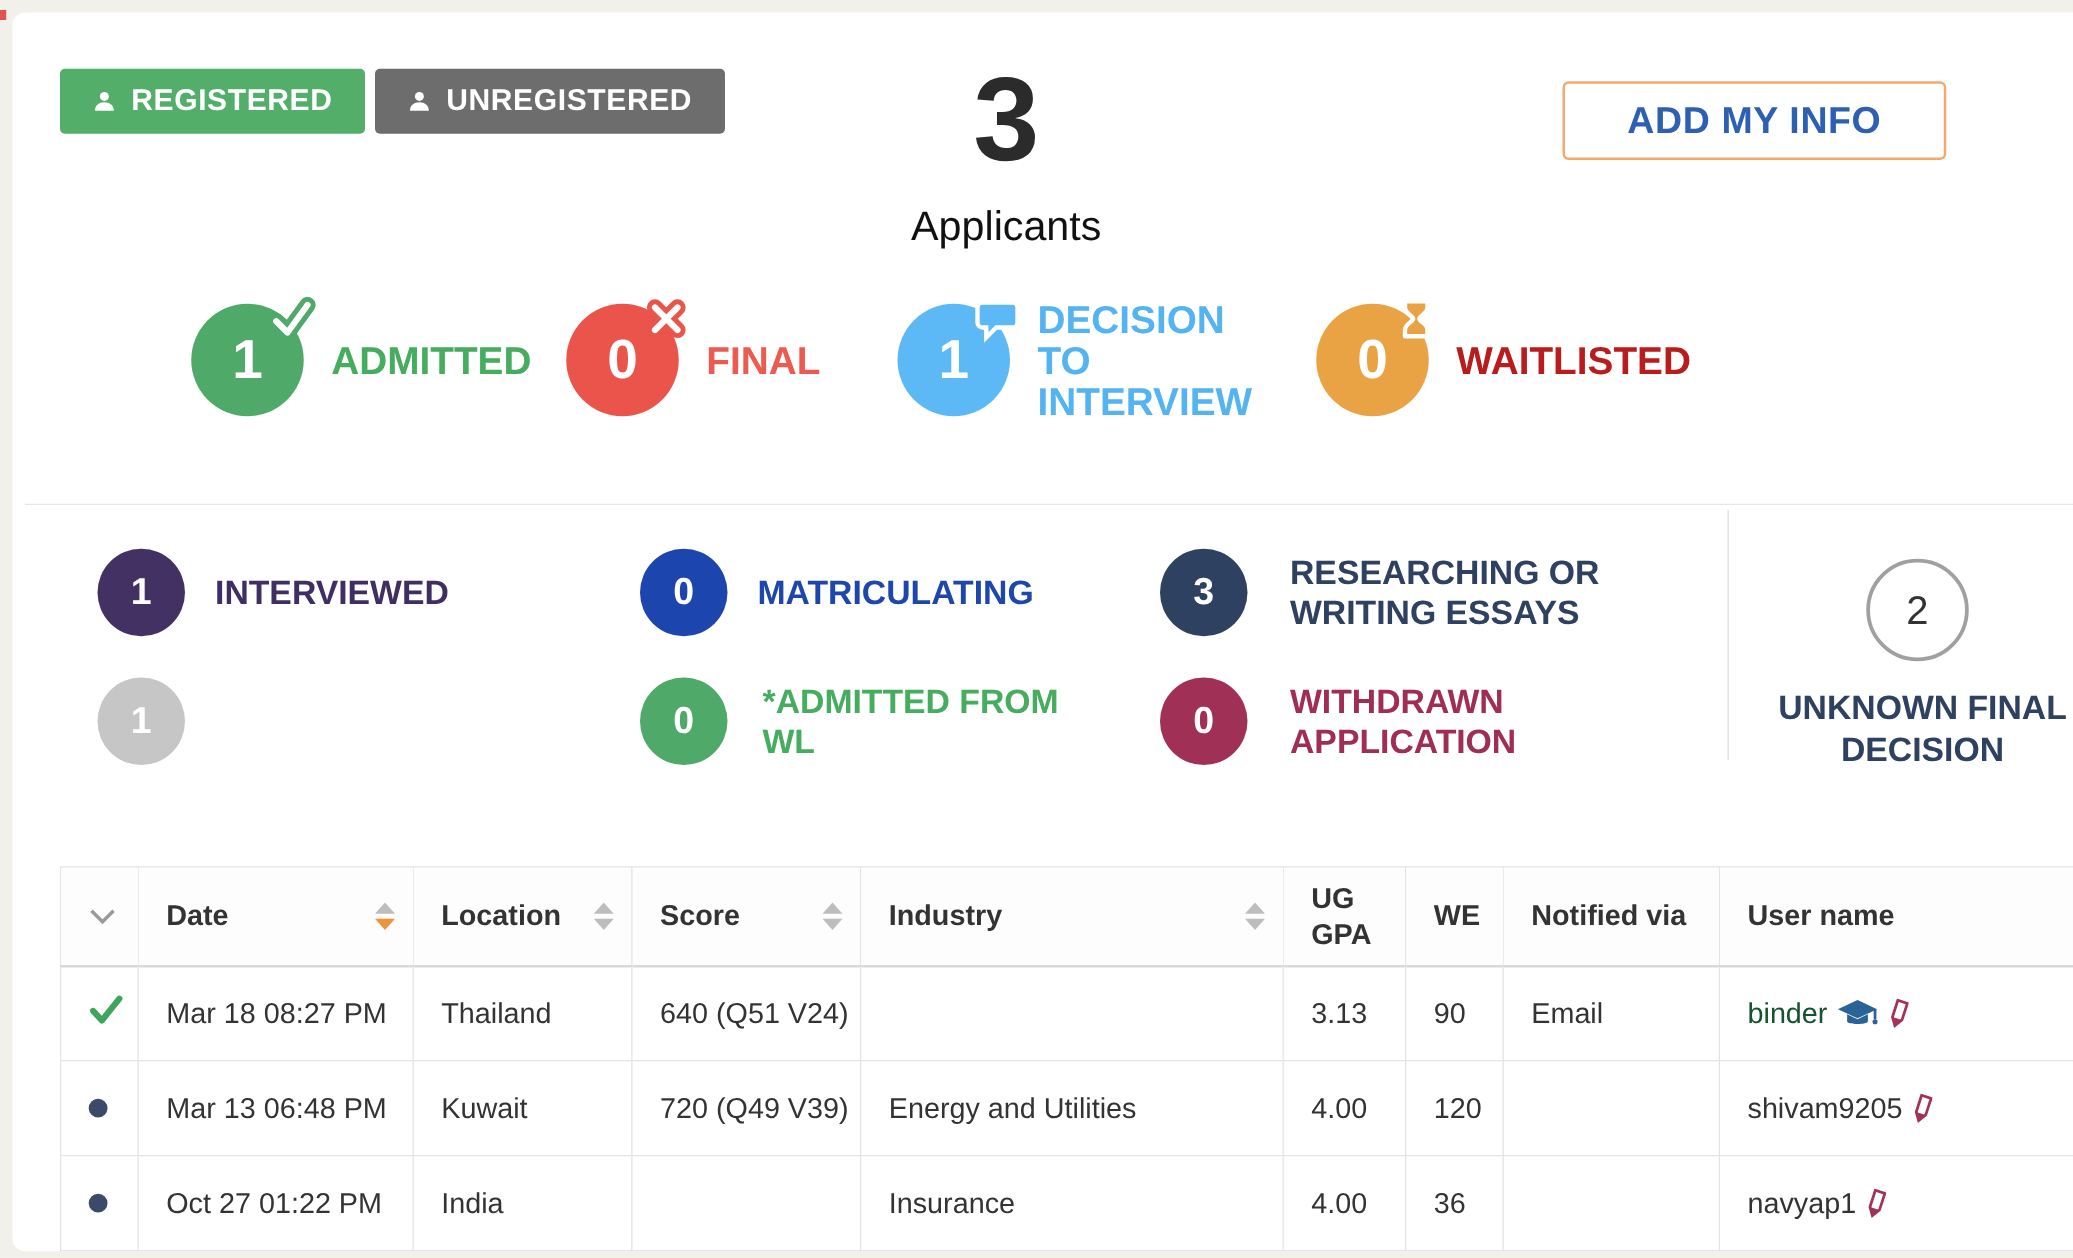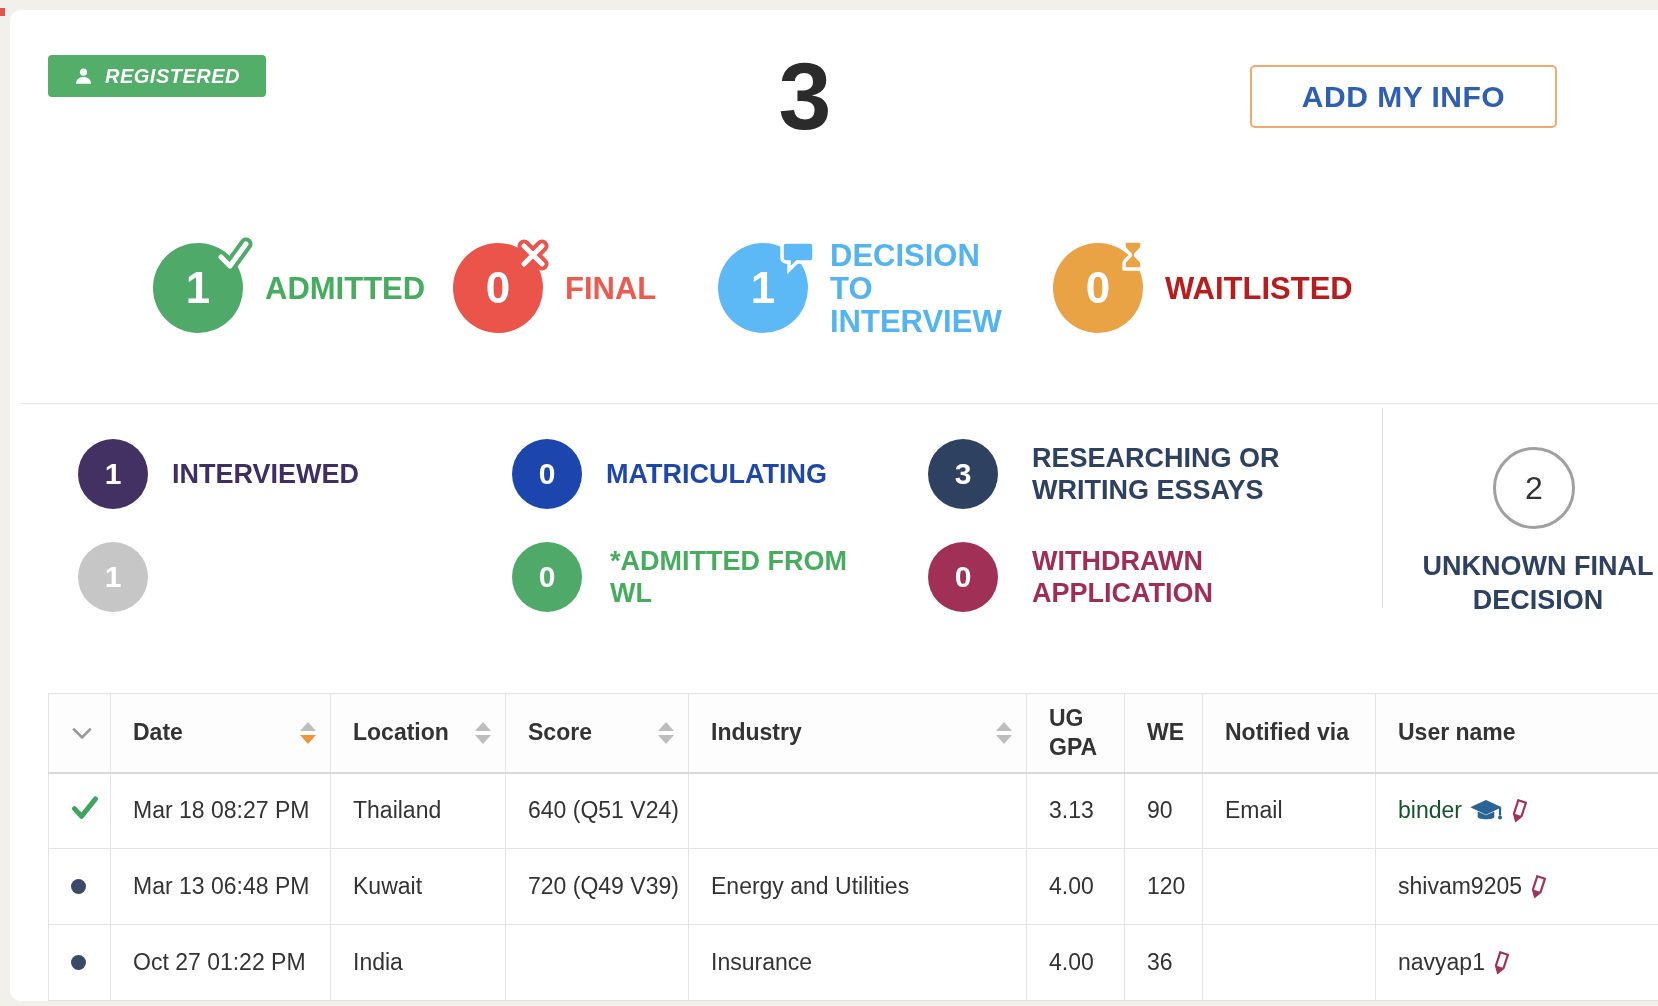--- a/index.html
+++ b/index.html
@@ -3,23 +3,23 @@
 <meta charset="utf-8">
 <style>
   * { margin:0; padding:0; box-sizing:border-box; }
   html,body { width:1658px; height:1006px; overflow:hidden;
     font-family:"Liberation Sans", sans-serif; background:#f1f0eb; }
   .card { position:absolute; left:10px; top:10px; width:1680px; height:991px;
     background:#fff; border-radius:10px; }
   .abs { position:absolute; }
 
   
-  .pill { display:flex; align-items:center; gap:12px; height:42px; padding:0 26px;
-    border:none; border-radius:4px; color:#fff; font-weight:700; font-size:20px;
-    letter-spacing:.5px; cursor:pointer;font-style:italic; }
+  .pill { display:flex; align-items:center; gap:12px; height:52px; padding:0 26px;
+    border:none; border-radius:4px; color:#fff; font-weight:700; font-size:24px;
+    letter-spacing:.5px; cursor:pointer; }
   .pill.green { background:#52ae68; }
   .pill.gray  { background:#6d6d6d; }
   .pill svg { width:19px; height:19px; }
 
   .big-count { left:700px; top:34px; width:190px; text-align:center;
     font-size:95px; font-weight:700; color:#2b2b2b; line-height:1.1; }
   .big-label { left:650px; top:152px; width:290px; text-align:center;
     font-size:33px; color:#111; }
 
   .add-info { left:1240px; top:55px; width:307px; height:63px; background:#fff;
@@ -91,22 +91,30 @@
 
   <div class="edge-artifact abs"></div>
 
   <button class="pill green abs" style="left:38px; top:45px;">
     <svg viewBox="0 0 24 24">
         <circle cx="12" cy="6.5" r="4.5" fill="#fff"></circle>
         <path d="M2.5 21c0-5.5 4.2-8.5 9.5-8.5s9.5 3 9.5 8.5z" fill="#fff"></path>
       </svg>
     <span>REGISTERED</span>
   </button>
+  <button class="pill gray abs" style="left:290px; top:45px;">
+    <svg viewBox="0 0 24 24">
+        <circle cx="12" cy="6.5" r="4.5" fill="#fff"></circle>
+        <path d="M2.5 21c0-5.5 4.2-8.5 9.5-8.5s9.5 3 9.5 8.5z" fill="#fff"></path>
+      </svg>
+    <span>UNREGISTERED</span>
+  </button>
 
   <div class="big-count abs">3</div>
+  <div class="big-label abs">Applicants</div>
 
   <button class="add-info abs">ADD MY INFO</button>
 
   <div class="dstat" style="left:143px;">
     <div class="dcircle c-green">
       <span>1</span>
       <svg class="badge" viewBox="0 0 40 40">
         <path d="M8 22 L17 31 L33 9" fill="none" stroke="#4fa969" stroke-width="13" stroke-linecap="round" stroke-linejoin="round"></path>
         <path d="M8 22 L17 31 L33 9" fill="none" stroke="#fff" stroke-width="5" stroke-linecap="round" stroke-linejoin="round"></path>
       </svg>

